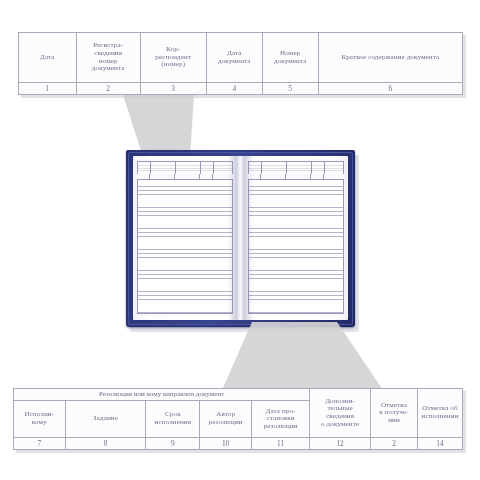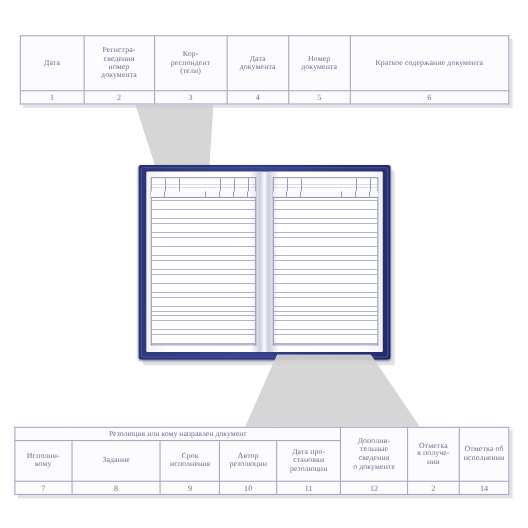--- a/index.html
+++ b/index.html
@@ -141,21 +141,21 @@
         </td>
         <td class="hdr">
           <span>Регистра-</span><br>
           <span>сведения</span><br>
           <span>номер</span><br>
           <span>документа</span>
         </td>
         <td class="hdr">
           <span>Кор-</span><br>
           <span>респондент</span><br>
-          <span>(тели)</span>
+          <span>(номер)</span>
         </td>
         <td class="hdr">
           <span>Дата</span><br>
           <span>документа</span>
         </td>
         <td class="hdr">
           <span>Номер</span><br>
           <span>документа</span>
         </td>
         <td class="hdr">

